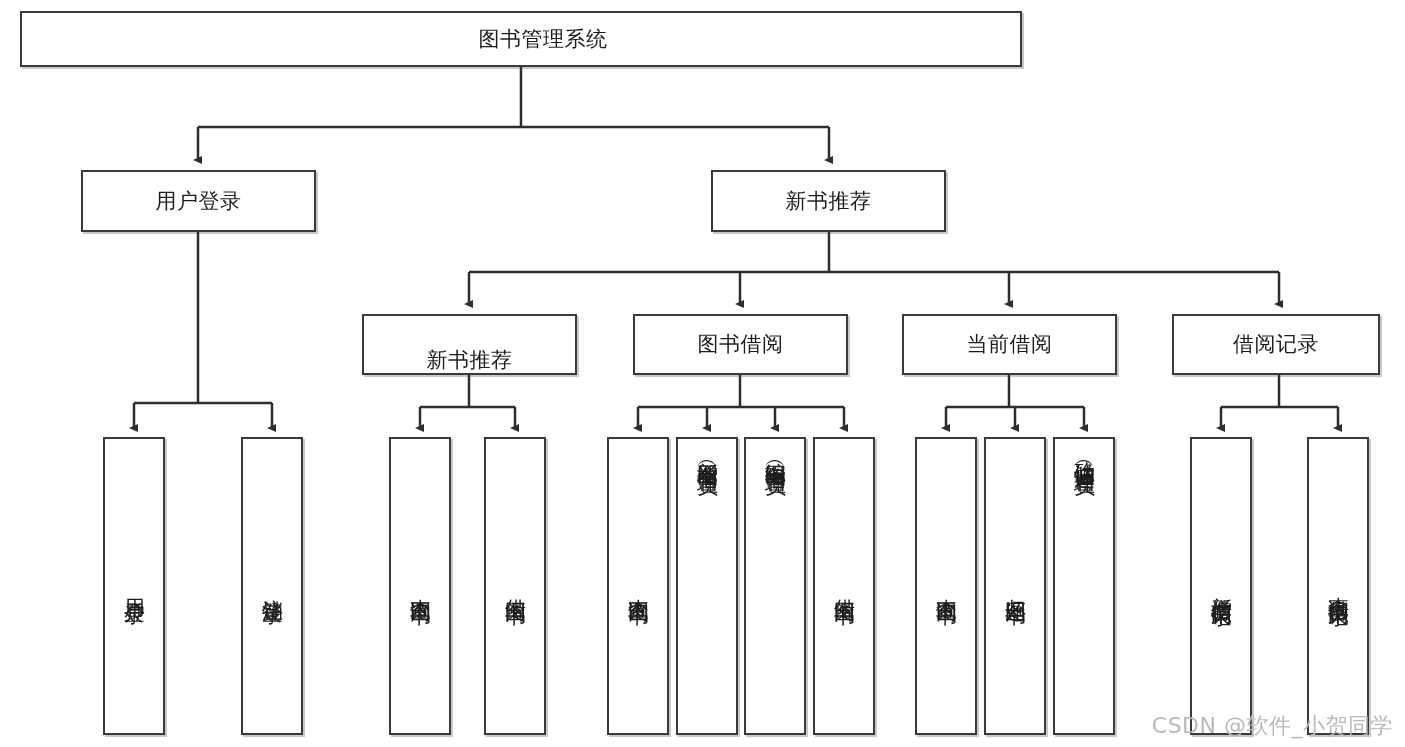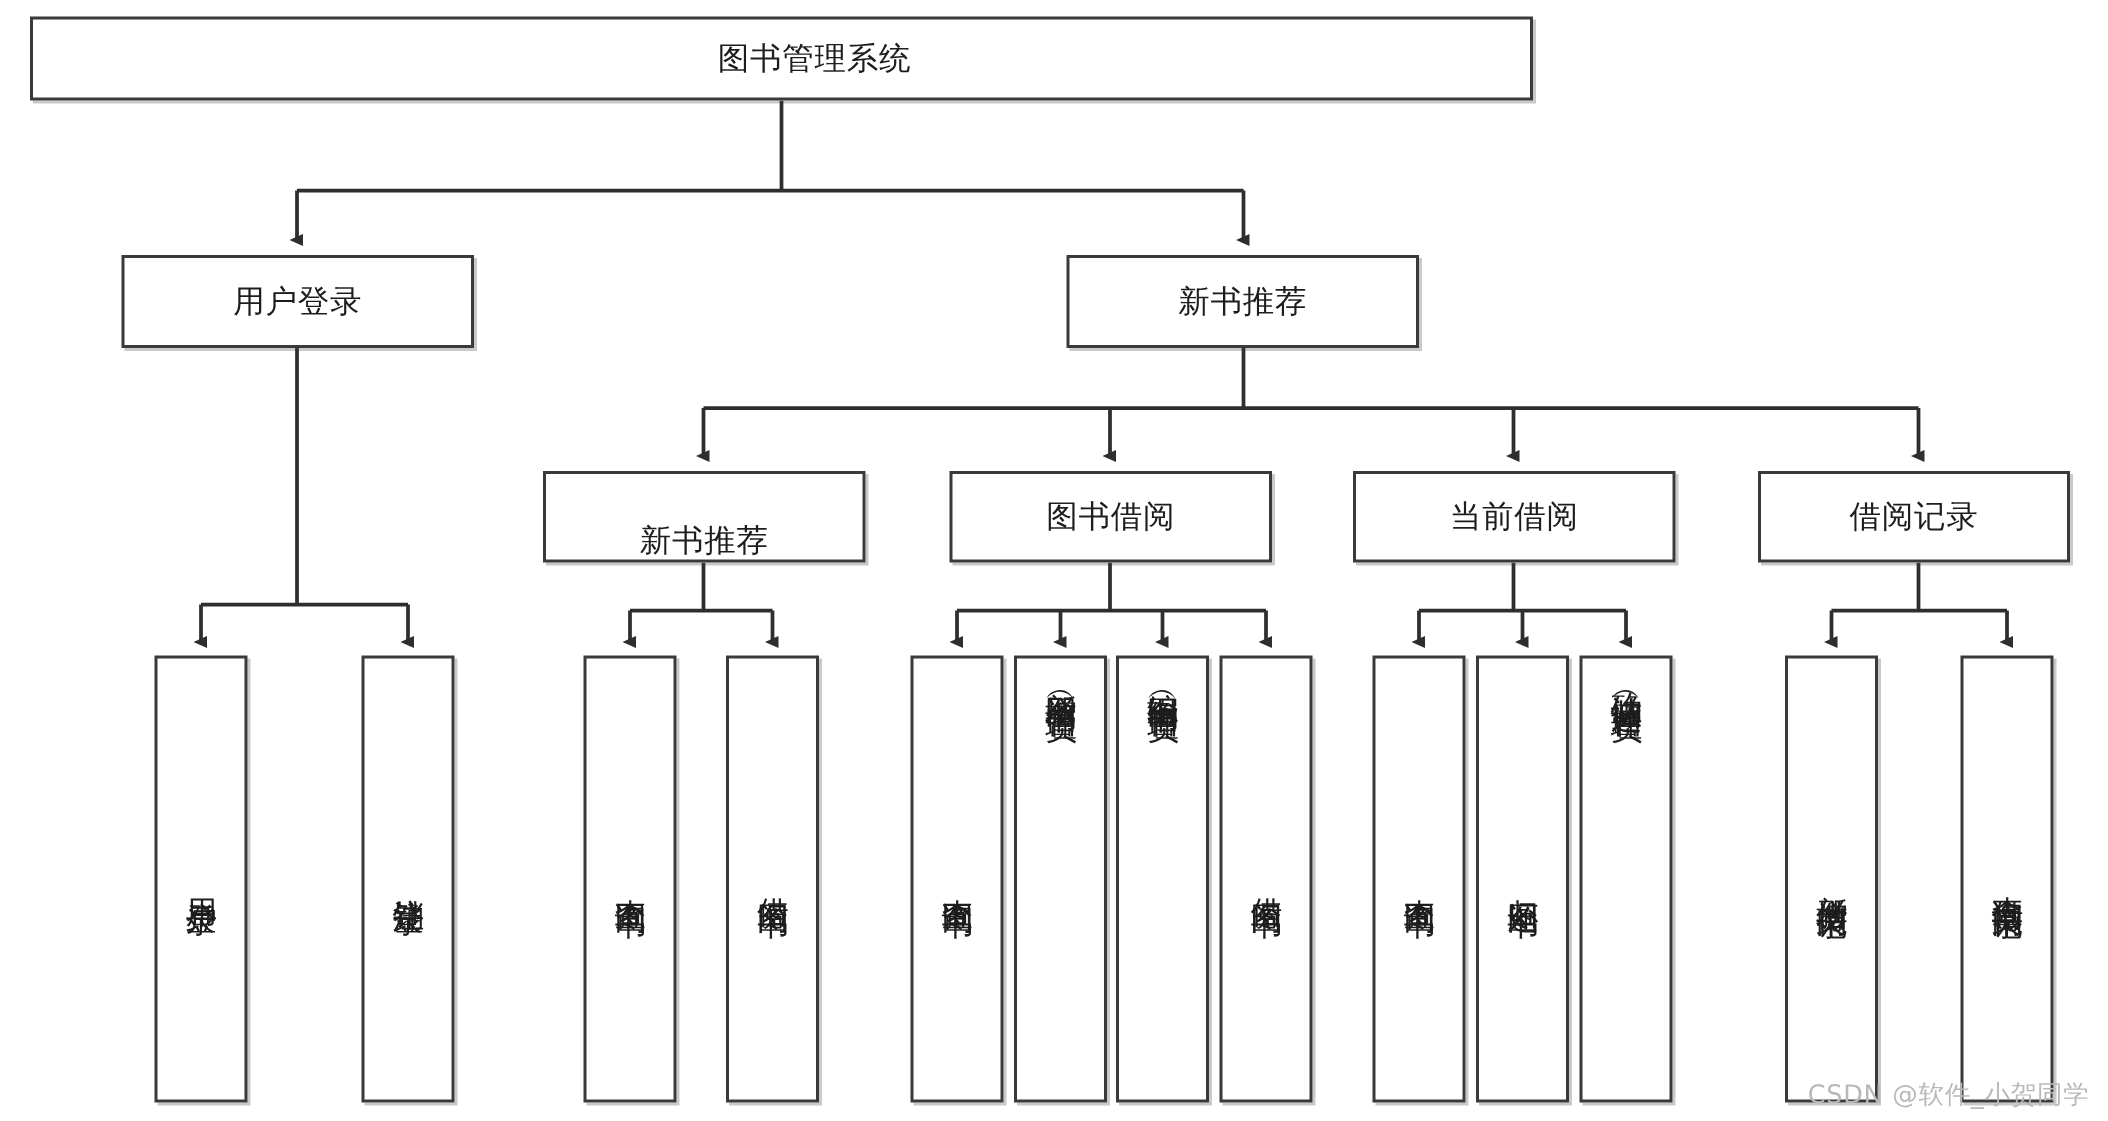--- a/index.html
+++ b/index.html
@@ -61,21 +61,21 @@
     white-space: normal;
     max-height: 100%;
   }
   .node.leaf.tall .label {
     align-self: flex-start;
   }
   .watermark {
     position: absolute;
     right: 12px;
     bottom: 6px;
-    font-size: 17px;
+    font-size: 22px;
     color: #b9b9b9;
     letter-spacing: 0.5px;
     z-index: 5;
     white-space: nowrap;
   }
 </style>
 </head>
 <body>
 
 <div id="canvas">

